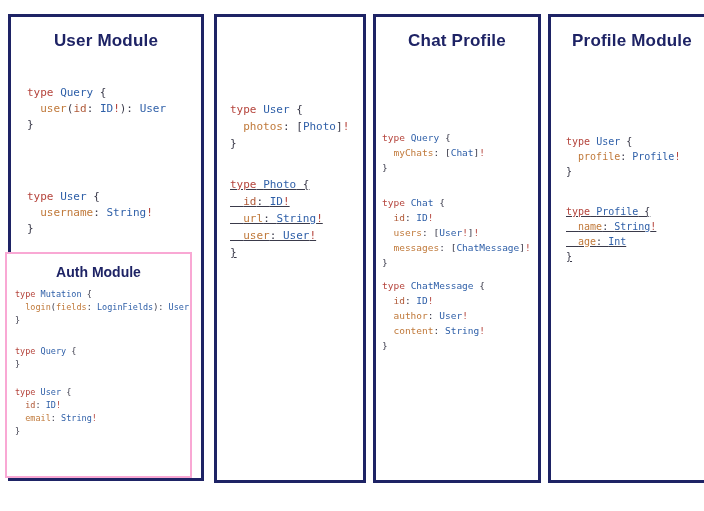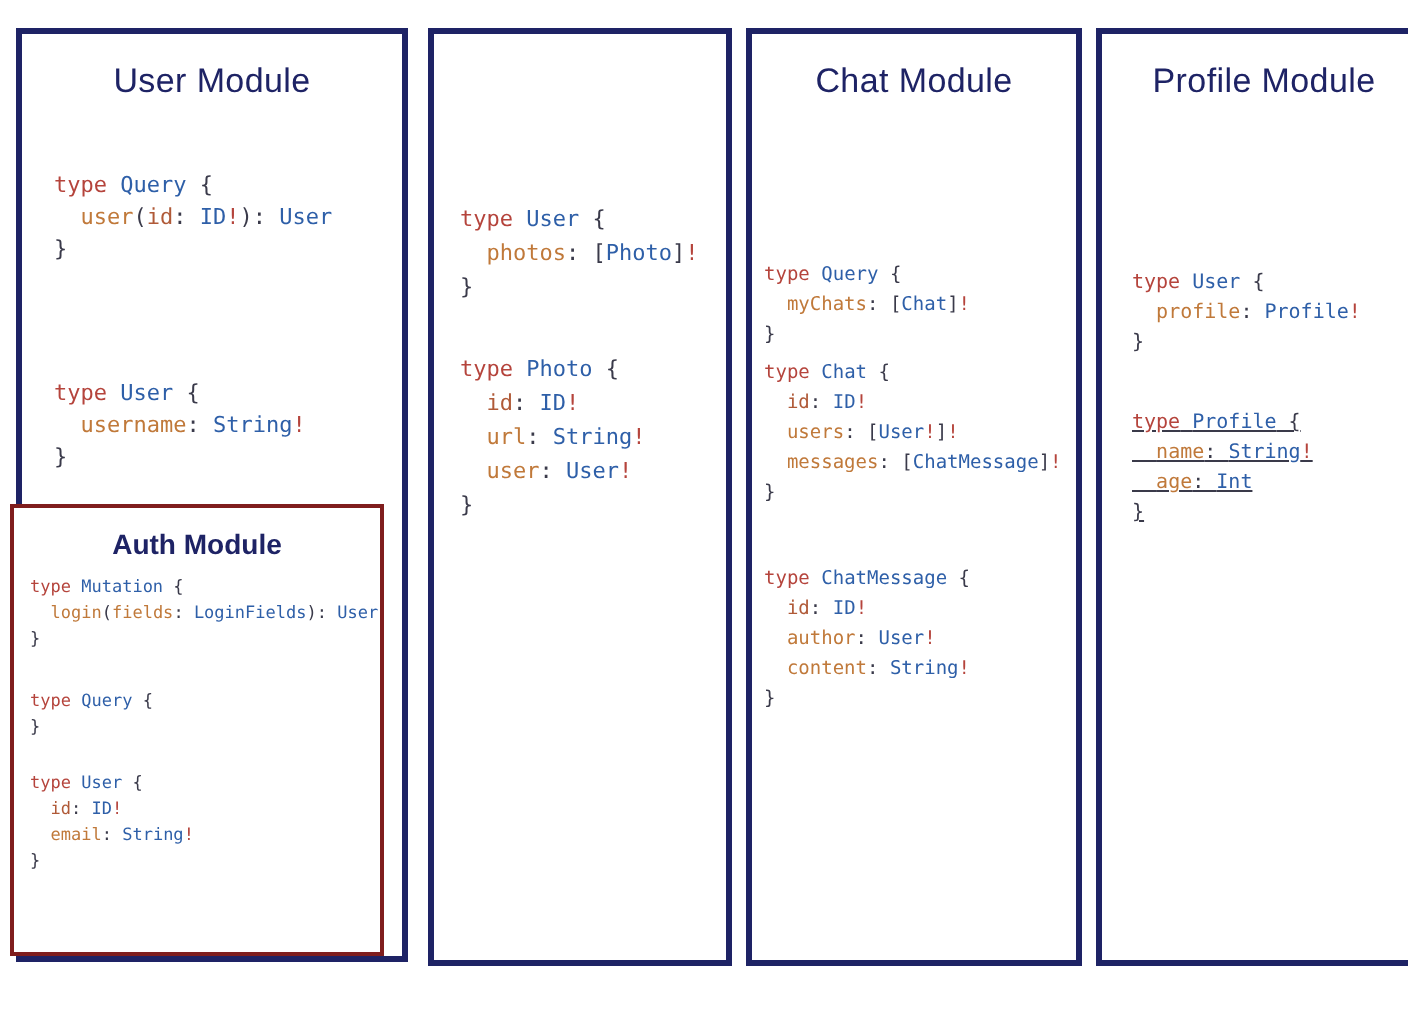--- a/index.html
+++ b/index.html
@@ -10,24 +10,24 @@
   .panel {
     position:absolute; background:#ffffff;
     border:3px solid #1e2365; box-sizing:border-box;
   }
   .panel-user    { left:8px;   top:14px; width:196px; height:467px; }
   .panel-gallery { left:214px; top:14px; width:152px; height:469px; }
   .panel-chat    { left:373px; top:14px; width:168px; height:469px; }
   .panel-profile { left:548px; top:14px; width:168px; height:469px; }
   .auth-box {
     position:absolute; left:5px; top:252px; width:187px; height:226px;
-    background:#ffffff; border:2px solid #7f1d1d; box-sizing:border-box; z-index:3;
+    background:#ffffff; border:2px solid #f9a8d4; box-sizing:border-box; z-index:3;
   }
   .panel-title {
-    margin:14px 4px 0 4px; text-align:center; font-weight:normal;
+    margin:14px 4px 0 4px; text-align:center; font-weight:bold;
     color:#1e2365; font-size:17px; letter-spacing:0.2px;
   }
   .auth-title {
     margin:10px 4px 0 4px; text-align:center; font-weight:bold;
     color:#1e2365; font-size:14px;
   }
   .code {
     font-family:"DejaVu Sans Mono", monospace;
     white-space:pre; color:#3a3a4a;
   }
@@ -41,25 +41,25 @@
   
   .code-user    { font-size:11px;  line-height:16px; margin-left:16px; }
   .cb-u1 { margin-top:34px; }
   .cb-u2 { margin-top:56px; }
   .code-auth    { font-size:8.5px; line-height:13px; margin-left:8px; }
   .cb-a1 { margin-top:8px; }
   .cb-a2 { margin-top:18px; }
   .cb-a3 { margin-top:15px; }
   .code-gallery { font-size:11px;  line-height:17px; margin-left:13px; }
   .cb-g1 { margin-top:84px; }
-  .cb-g2 { margin-top:24px; }
+  .cb-g2 { margin-top:24px;text-decoration:underline; }
   .code-chat    { font-size:9.5px; line-height:15px; margin-left:6px; }
   .cb-c1 { margin-top:79px; }
-  .cb-c2 { margin-top:4px; }
-  .cb-c3 { margin-top:28px; }
+  .cb-c2 { margin-top:20px; }
+  .cb-c3 { margin-top:8px; }
   .code-profile { font-size:10px;  line-height:15px; margin-left:15px; }
   .cb-p1 { margin-top:83px; }
   .cb-p2 { margin-top:25px;text-decoration:underline; }
 </style>
 </head>
 <body>
 
 <div class="canvas">
 
   <section class="panel panel-user">
@@ -74,21 +74,21 @@
     <div class="code code-auth cb-a2"><div class="code-line"><span class="tok-k">type</span><span class="tok-p"> </span><span class="tok-t">Query</span><span class="tok-p"> {</span></div><div class="code-line"><span class="tok-p">}</span></div></div>
     <div class="code code-auth cb-a3"><div class="code-line"><span class="tok-k">type</span><span class="tok-p"> </span><span class="tok-t">User</span><span class="tok-p"> {</span></div><div class="code-line"><span class="tok-p">  </span><span class="tok-d">id</span><span class="tok-p">: </span><span class="tok-t">ID</span><span class="tok-k">!</span></div><div class="code-line"><span class="tok-p">  </span><span class="tok-f">email</span><span class="tok-p">: </span><span class="tok-t">String</span><span class="tok-k">!</span></div><div class="code-line"><span class="tok-p">}</span></div></div>
   </section>
 
   <section class="panel panel-gallery">
     <div class="code code-gallery cb-g1"><div class="code-line"><span class="tok-k">type</span><span class="tok-p"> </span><span class="tok-t">User</span><span class="tok-p"> {</span></div><div class="code-line"><span class="tok-p">  </span><span class="tok-f">photos</span><span class="tok-p">: [</span><span class="tok-t">Photo</span><span class="tok-p">]</span><span class="tok-k">!</span></div><div class="code-line"><span class="tok-p">}</span></div></div>
     <div class="code code-gallery cb-g2"><div class="code-line"><span class="tok-k">type</span><span class="tok-p"> </span><span class="tok-t">Photo</span><span class="tok-p"> {</span></div><div class="code-line"><span class="tok-p">  </span><span class="tok-d">id</span><span class="tok-p">: </span><span class="tok-t">ID</span><span class="tok-k">!</span></div><div class="code-line"><span class="tok-p">  </span><span class="tok-f">url</span><span class="tok-p">: </span><span class="tok-t">String</span><span class="tok-k">!</span></div><div class="code-line"><span class="tok-p">  </span><span class="tok-f">user</span><span class="tok-p">: </span><span class="tok-t">User</span><span class="tok-k">!</span></div><div class="code-line"><span class="tok-p">}</span></div></div>
   </section>
 
   <section class="panel panel-chat">
-    <h2 class="panel-title">Chat Module</h2>
+    <h2 class="panel-title">Chat Profile</h2>
     <div class="code code-chat cb-c1"><div class="code-line"><span class="tok-k">type</span><span class="tok-p"> </span><span class="tok-t">Query</span><span class="tok-p"> {</span></div><div class="code-line"><span class="tok-p">  </span><span class="tok-f">myChats</span><span class="tok-p">: [</span><span class="tok-t">Chat</span><span class="tok-p">]</span><span class="tok-k">!</span></div><div class="code-line"><span class="tok-p">}</span></div></div>
     <div class="code code-chat cb-c2"><div class="code-line"><span class="tok-k">type</span><span class="tok-p"> </span><span class="tok-t">Chat</span><span class="tok-p"> {</span></div><div class="code-line"><span class="tok-p">  </span><span class="tok-d">id</span><span class="tok-p">: </span><span class="tok-t">ID</span><span class="tok-k">!</span></div><div class="code-line"><span class="tok-p">  </span><span class="tok-f">users</span><span class="tok-p">: [</span><span class="tok-t">User</span><span class="tok-k">!</span><span class="tok-p">]</span><span class="tok-k">!</span></div><div class="code-line"><span class="tok-p">  </span><span class="tok-f">messages</span><span class="tok-p">: [</span><span class="tok-t">ChatMessage</span><span class="tok-p">]</span><span class="tok-k">!</span></div><div class="code-line"><span class="tok-p">}</span></div></div>
     <div class="code code-chat cb-c3"><div class="code-line"><span class="tok-k">type</span><span class="tok-p"> </span><span class="tok-t">ChatMessage</span><span class="tok-p"> {</span></div><div class="code-line"><span class="tok-p">  </span><span class="tok-d">id</span><span class="tok-p">: </span><span class="tok-t">ID</span><span class="tok-k">!</span></div><div class="code-line"><span class="tok-p">  </span><span class="tok-f">author</span><span class="tok-p">: </span><span class="tok-t">User</span><span class="tok-k">!</span></div><div class="code-line"><span class="tok-p">  </span><span class="tok-f">content</span><span class="tok-p">: </span><span class="tok-t">String</span><span class="tok-k">!</span></div><div class="code-line"><span class="tok-p">}</span></div></div>
   </section>
 
   <section class="panel panel-profile">
     <h2 class="panel-title">Profile Module</h2>
     <div class="code code-profile cb-p1"><div class="code-line"><span class="tok-k">type</span><span class="tok-p"> </span><span class="tok-t">User</span><span class="tok-p"> {</span></div><div class="code-line"><span class="tok-p">  </span><span class="tok-f">profile</span><span class="tok-p">: </span><span class="tok-t">Profile</span><span class="tok-k">!</span></div><div class="code-line"><span class="tok-p">}</span></div></div>
     <div class="code code-profile cb-p2"><div class="code-line"><span class="tok-k">type</span><span class="tok-p"> </span><span class="tok-t">Profile</span><span class="tok-p"> {</span></div><div class="code-line"><span class="tok-p">  </span><span class="tok-f">name</span><span class="tok-p">: </span><span class="tok-t">String</span><span class="tok-k">!</span></div><div class="code-line"><span class="tok-p">  </span><span class="tok-f">age</span><span class="tok-p">: </span><span class="tok-t">Int</span></div><div class="code-line"><span class="tok-p">}</span></div></div>
   </section>

